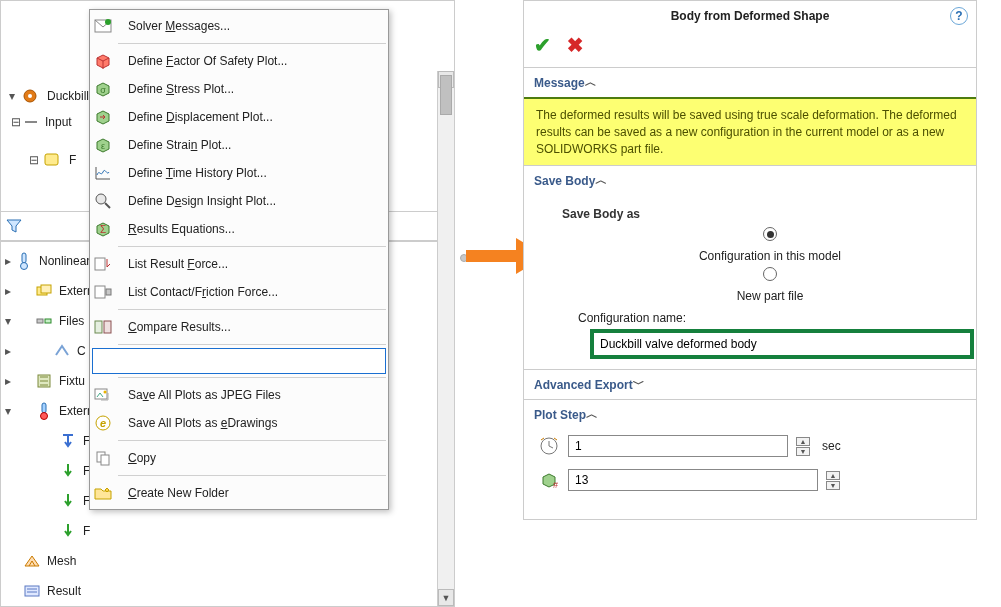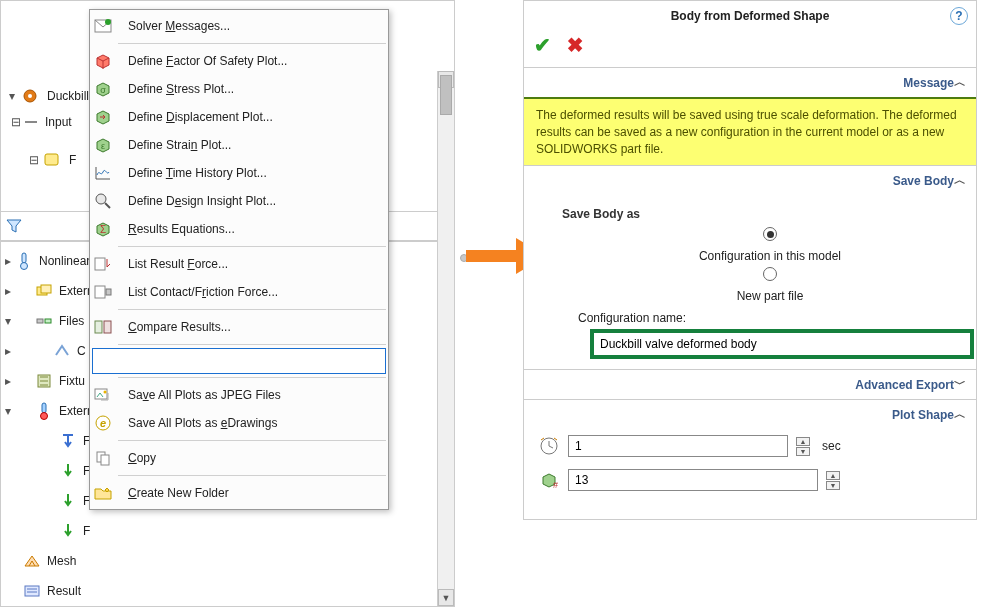--- a/index.html
+++ b/index.html
@@ -109,21 +109,21 @@
   }
   .pm-okcancel {
     display:flex; align-items:center; gap:16px;
     padding: 4px 10px 10px;
   }
   .ok-mark { color:#2ca02c; font-size:20px; font-weight:bold; }
   .x-mark  { color:#d62728; font-size:20px; font-weight:bold; }
   .pm-section-h {
     background:#fff;
     border-top:1px solid #ccc;
-    display:flex; align-items:center; justify-content:flex-end;
+    display:flex; align-items:center; justify-content:flex-start;
     padding:6px 10px;
     font-weight:bold;
     color:#3a5a8a;
   }
   .chev { color:#555; font-size:12px; }
   .pm-message {
     background:#fdff72;
     color:#4c5000;
     padding:8px 12px;
     line-height:1.4;
@@ -530,21 +530,21 @@
       <div class="field-label">Configuration name:</div>
       <input class="txt" value="Duckbill valve deformed body" style="">
     </div>
 
     <div class="pm-section-h">
       <span>Advanced Export</span>
       <span class="chev">﹀</span>
     </div>
 
     <div class="pm-section-h">
-      <span>Plot Shape</span>
+      <span>Plot Step</span>
       <span class="chev">︿</span>
     </div>
     <div class="step-row">
       <span class="icon-slot">
         <svg width="20" height="20" viewBox="0 0 20 20">
             <circle cx="10" cy="10" r="8" fill="#fff" stroke="#777"></circle>
             <path d="M10 5v5l4 2" stroke="#777" fill="none"></path>
             <path d="M2 4l3-2M18 4l-3-2" stroke="#c97a00"></path>
           </svg>
       </span>

